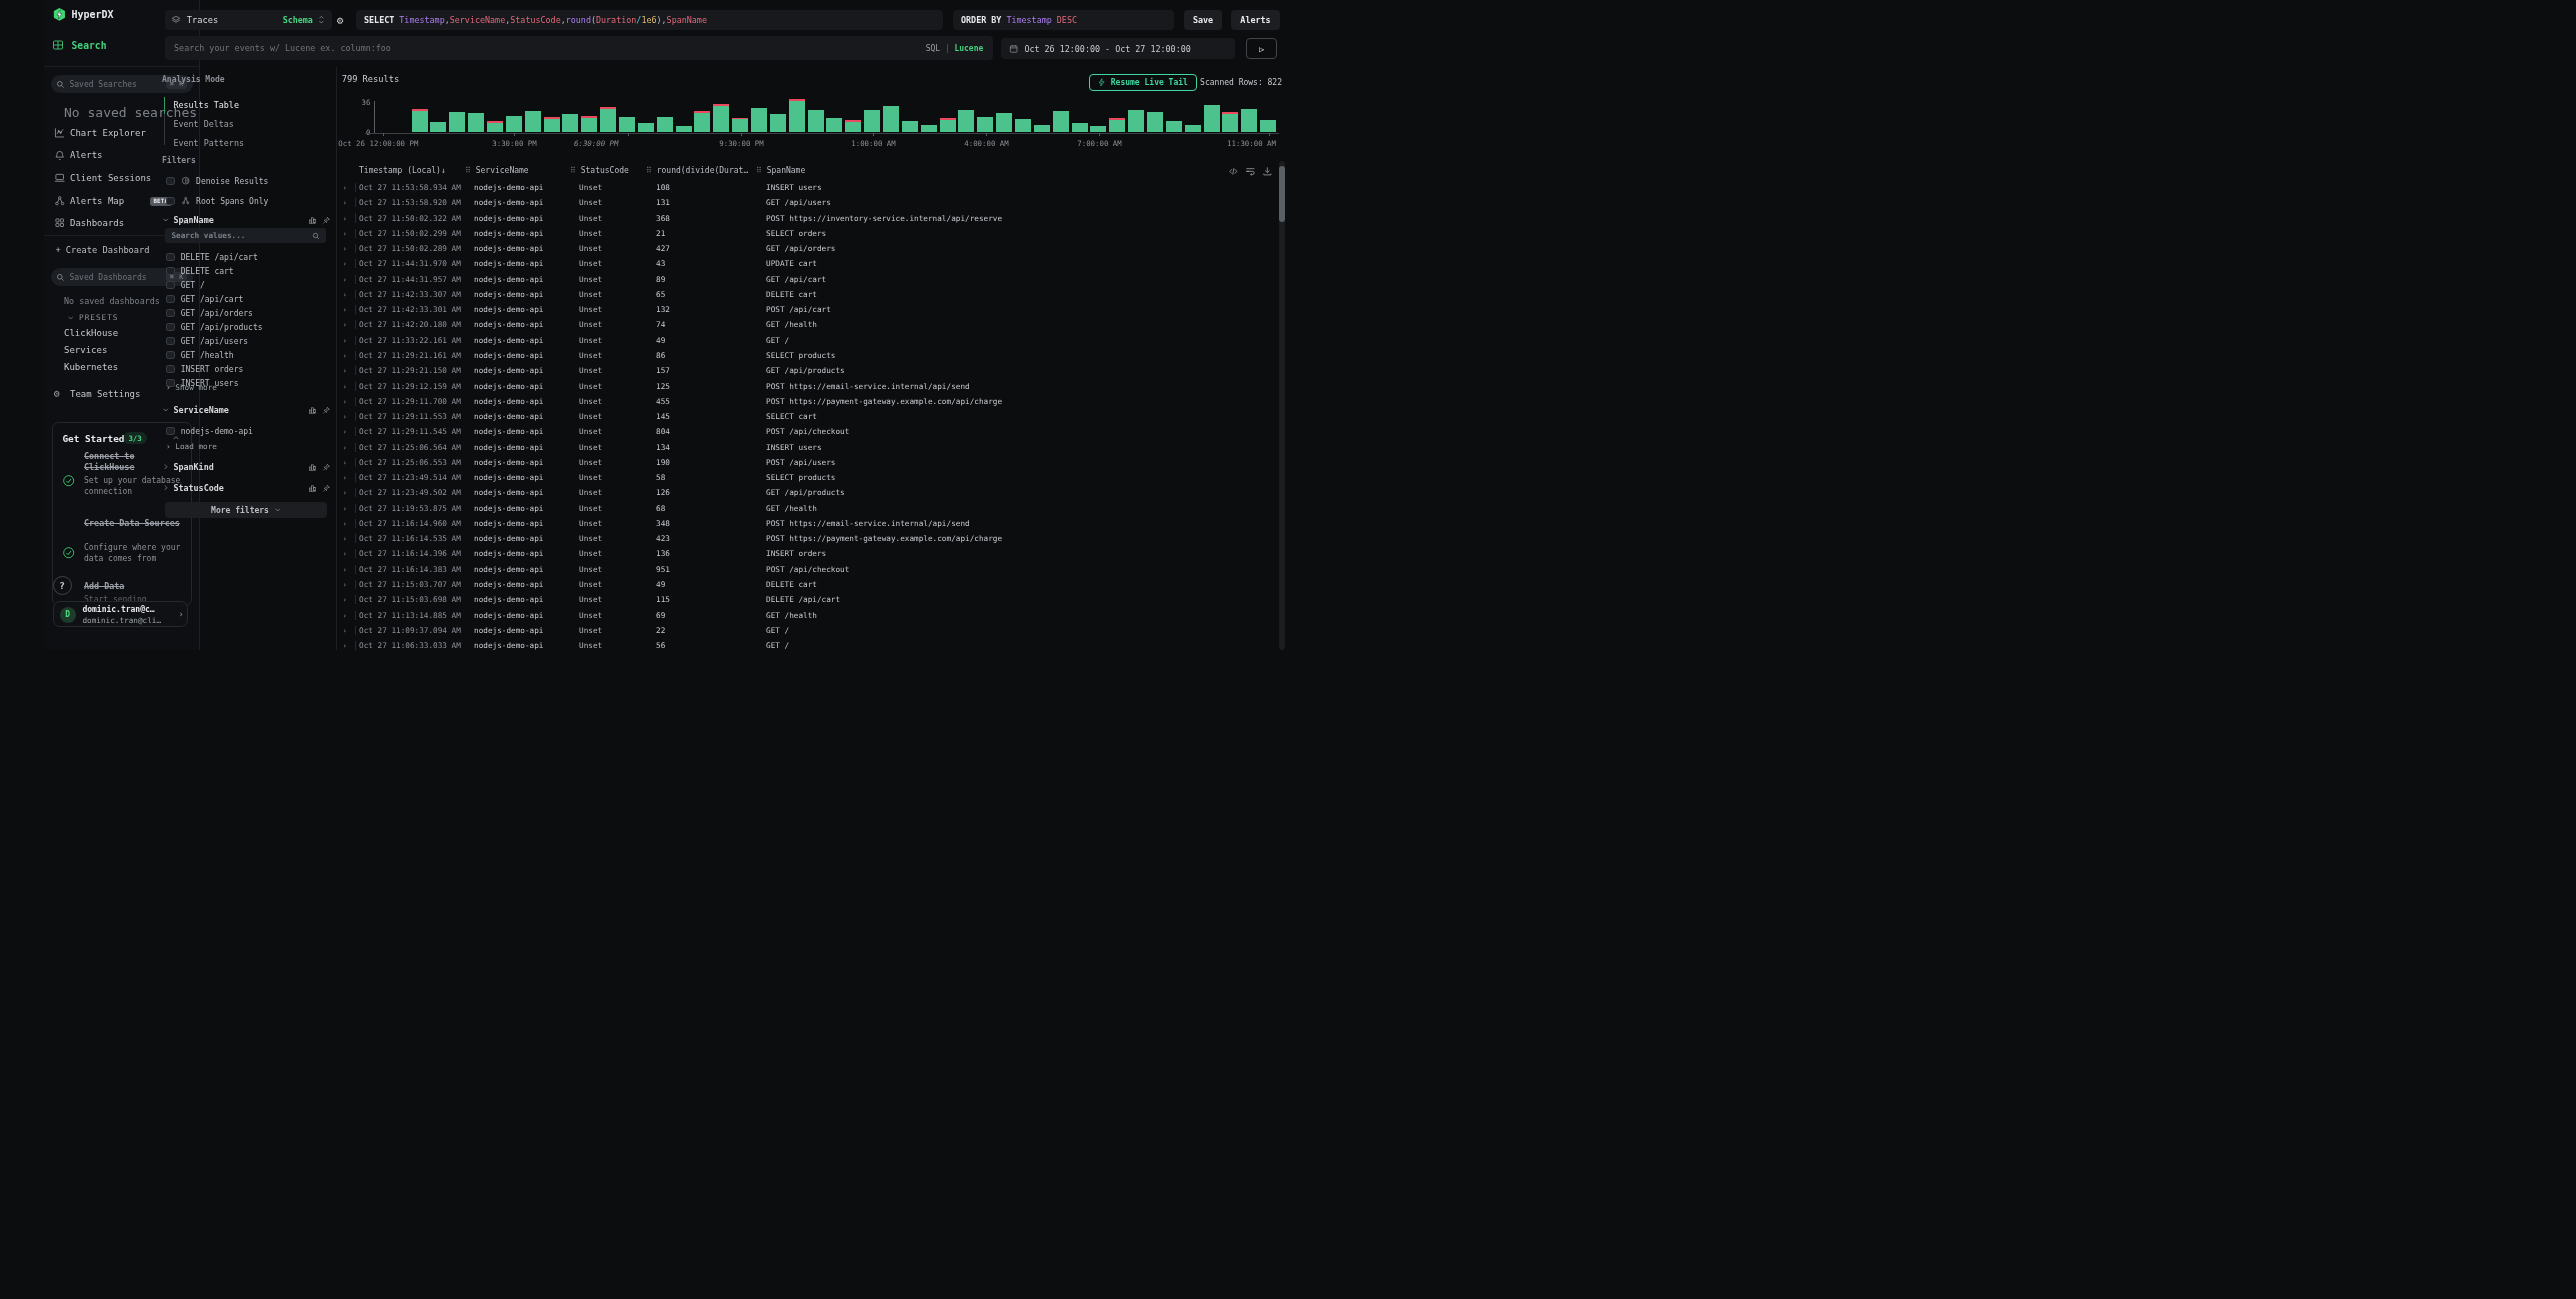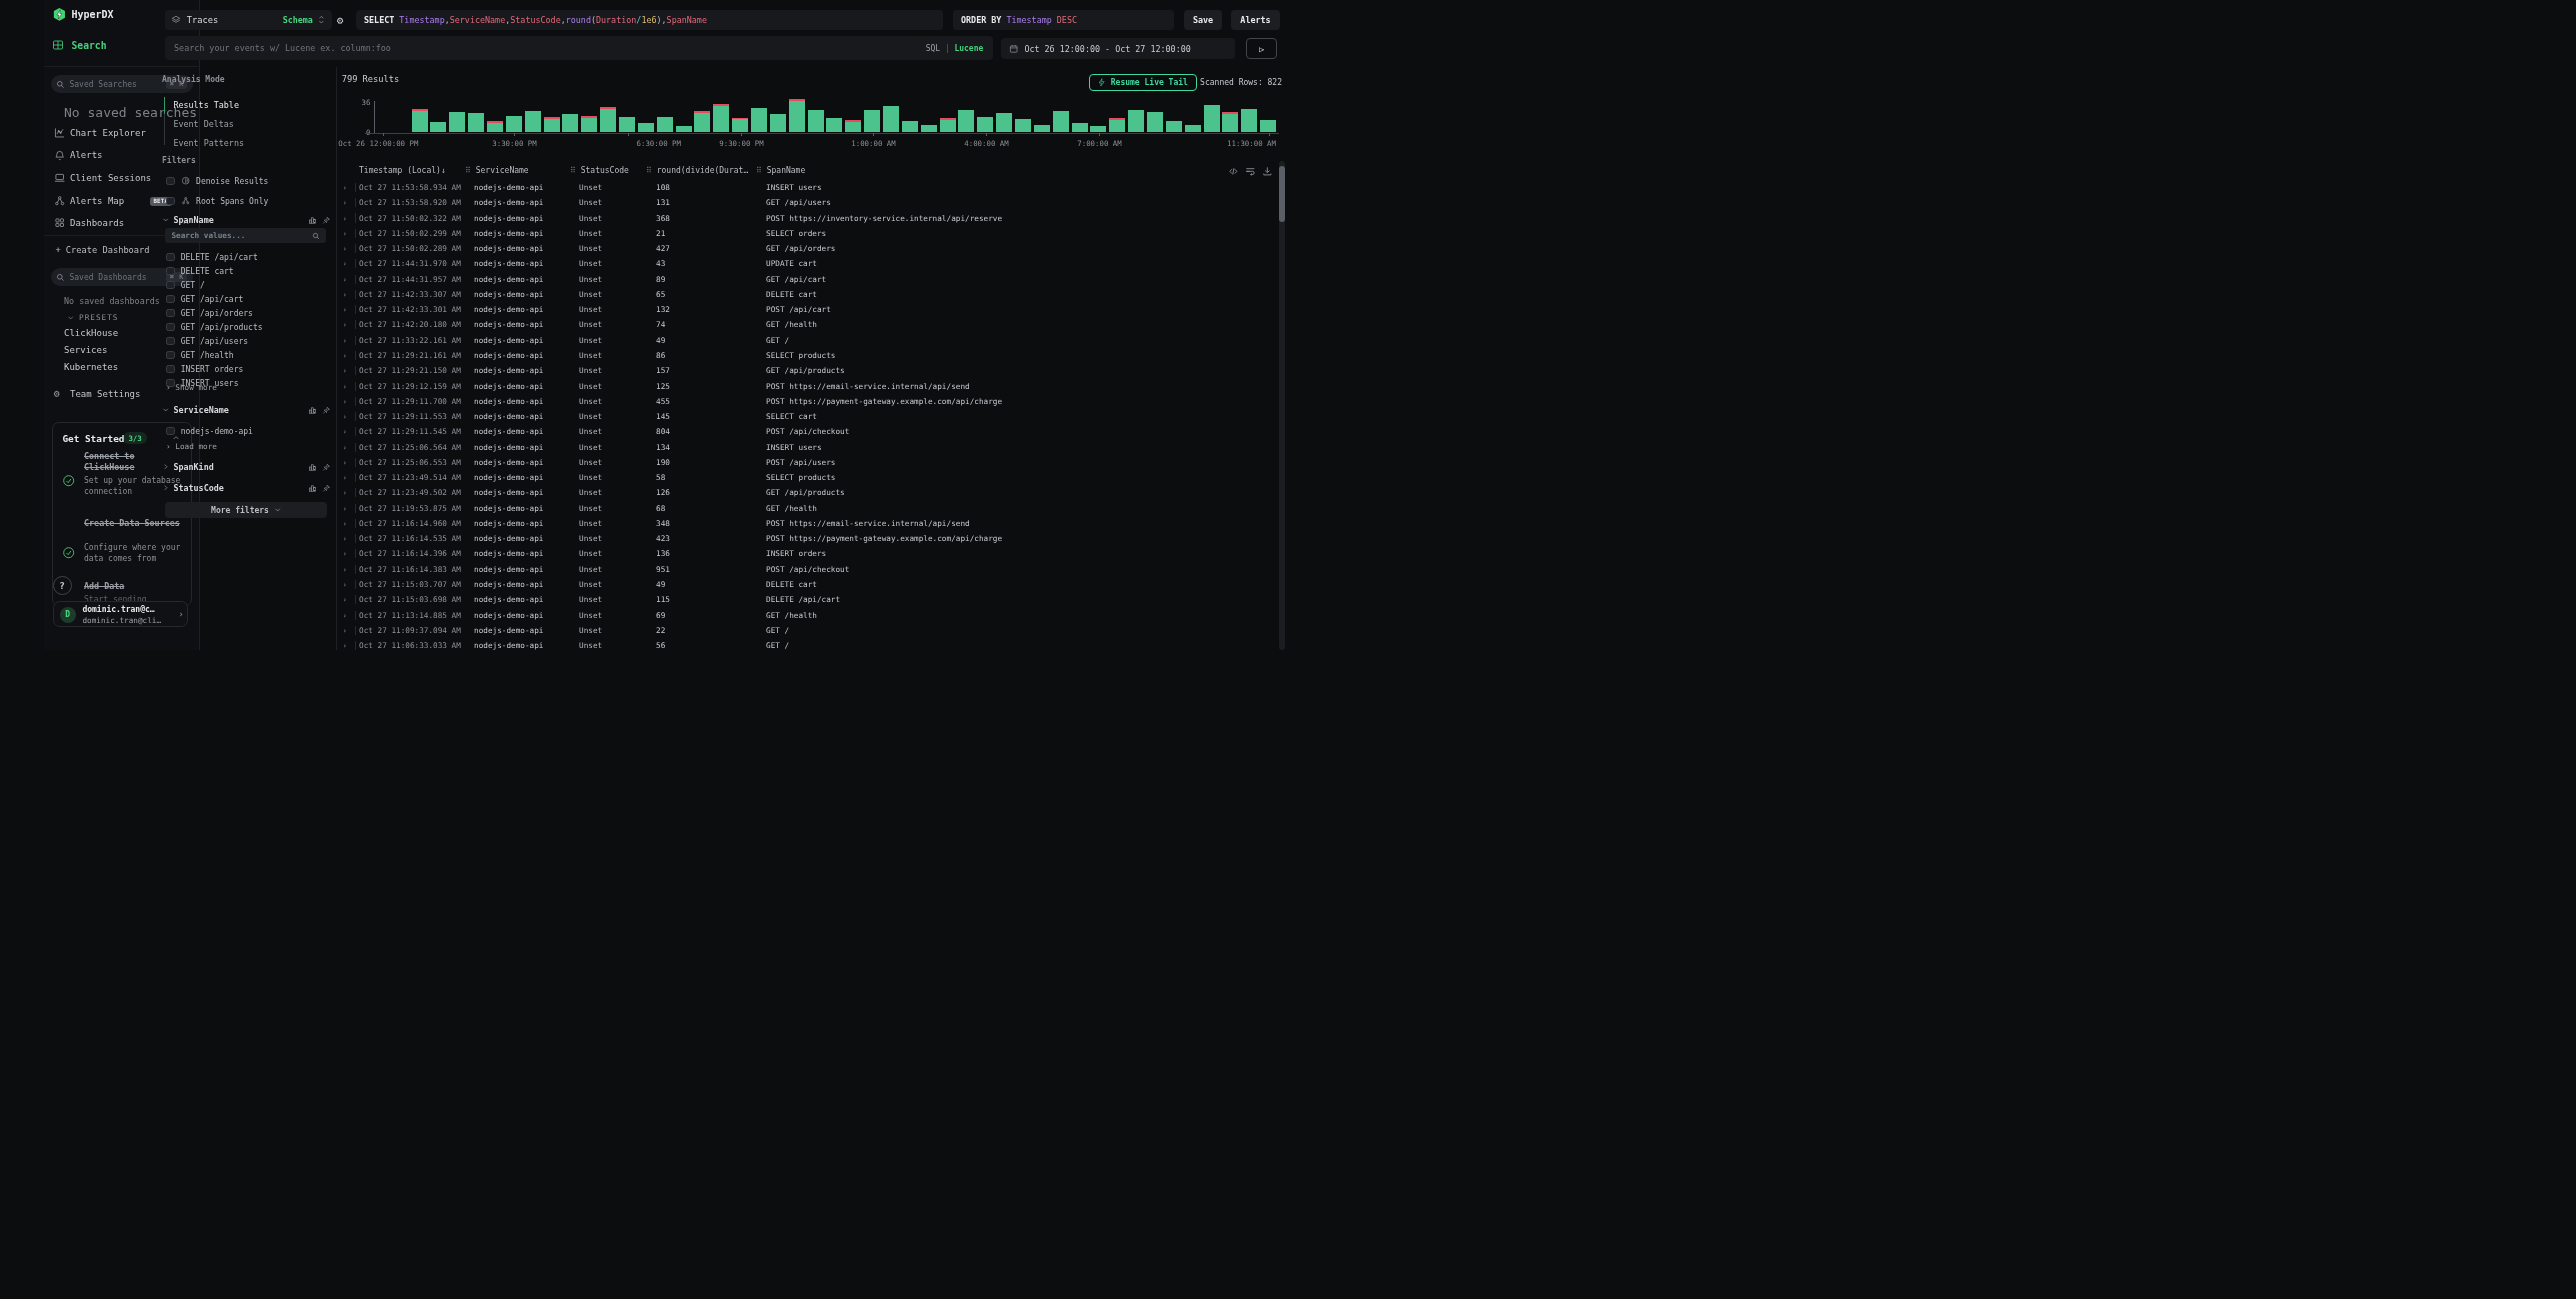--- a/index.html
+++ b/index.html
@@ -558,21 +558,21 @@
           <div class="bar-red" style="left: 885px; bottom: 19px; height: 1.7px;"></div>
           <div class="bar" style="left: 904px; bottom: 0.7px; height: 23.4px;"></div>
           <div class="bar" style="left: 923px; bottom: 0.7px; height: 12px;"></div>
         </div>
       <div class="abs" id="xticks" style="left:0;top:66px;width:948px;height:19px;">
           <div class="tick" style="left: 46px; top: 0px;"></div>
           <span class="xt" style="top: 6px; left: 1.3px;">Oct 26 12:00:00 PM</span>
           <div class="tick" style="left: 177px; top: 0px;"></div>
           <span class="xt" style="top: 6px; left: 137px; width: 81px; text-align: center;">3:30:00 PM</span>
           <div class="tick" style="left: 291px; top: 0px;"></div>
-          <span class="xt" style="top: 6px; left: 263px; width: 81px; text-align: right;">6:30:00 PM</span>
+          <span class="xt" style="top: 6px; left: 237px; width: 81px; text-align: left; font-style: italic;">6:30:00 PM</span>
           <div class="tick" style="left: 404px; top: 0px;"></div>
           <span class="xt" style="top: 6px; left: 364px; width: 81px; text-align: center;">9:30:00 PM</span>
           <div class="tick" style="left: 536px; top: 0px;"></div>
           <span class="xt" style="top: 6px; left: 496px; width: 81px; text-align: center;">1:00:00 AM</span>
           <div class="tick" style="left: 649px; top: 0px;"></div>
           <span class="xt" style="top: 6px; left: 609px; width: 81px; text-align: center;">4:00:00 AM</span>
           <div class="tick" style="left: 762px; top: 0px;"></div>
           <span class="xt" style="top: 6px; left: 722px; width: 81px; text-align: center;">7:00:00 AM</span>
           <div class="tick" style="left: 932px; top: 0px;"></div>
           <span class="xt" style="top: 6px; left: 845px; width: 94px; text-align: right;">11:30:00 AM</span>

